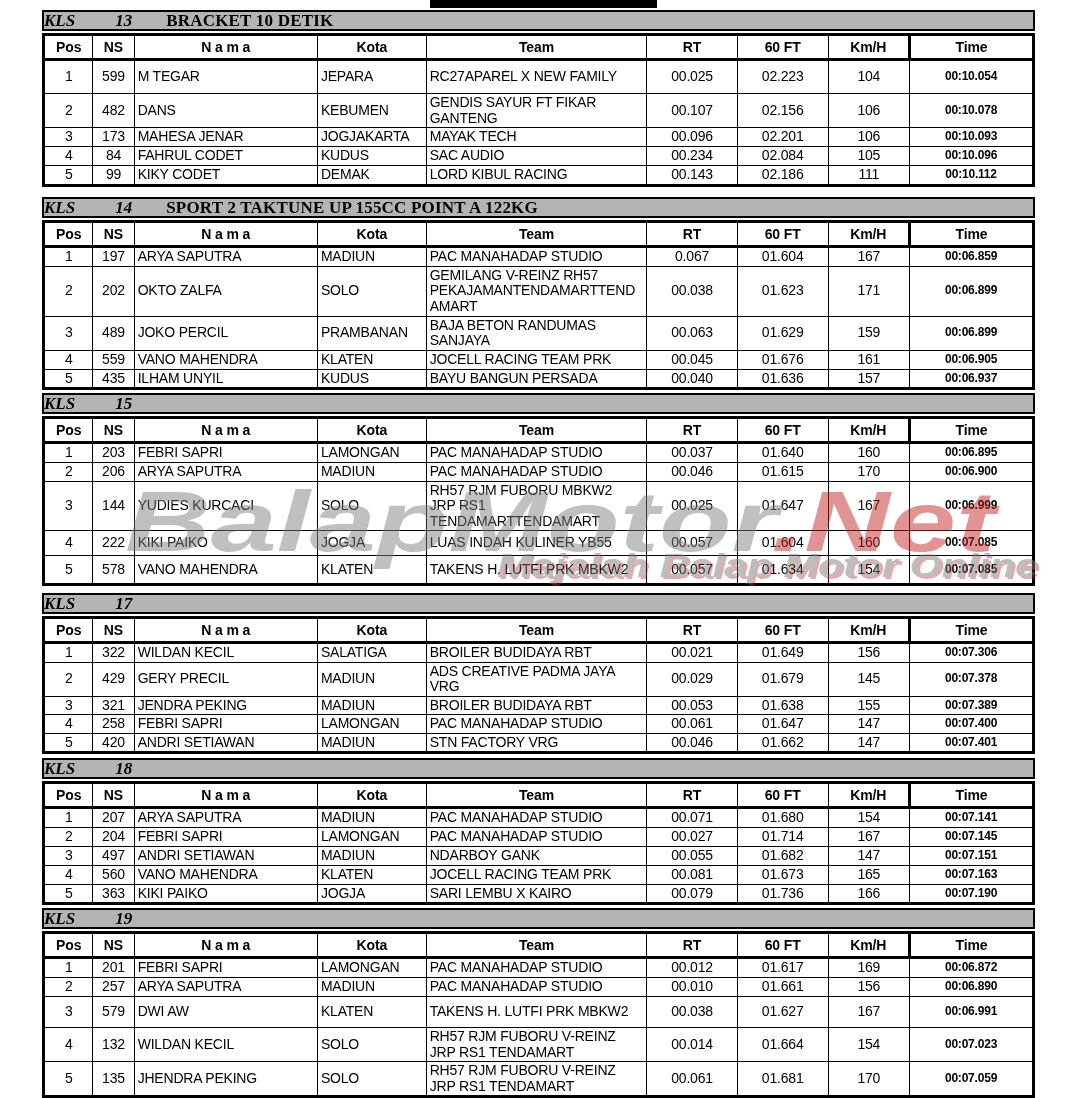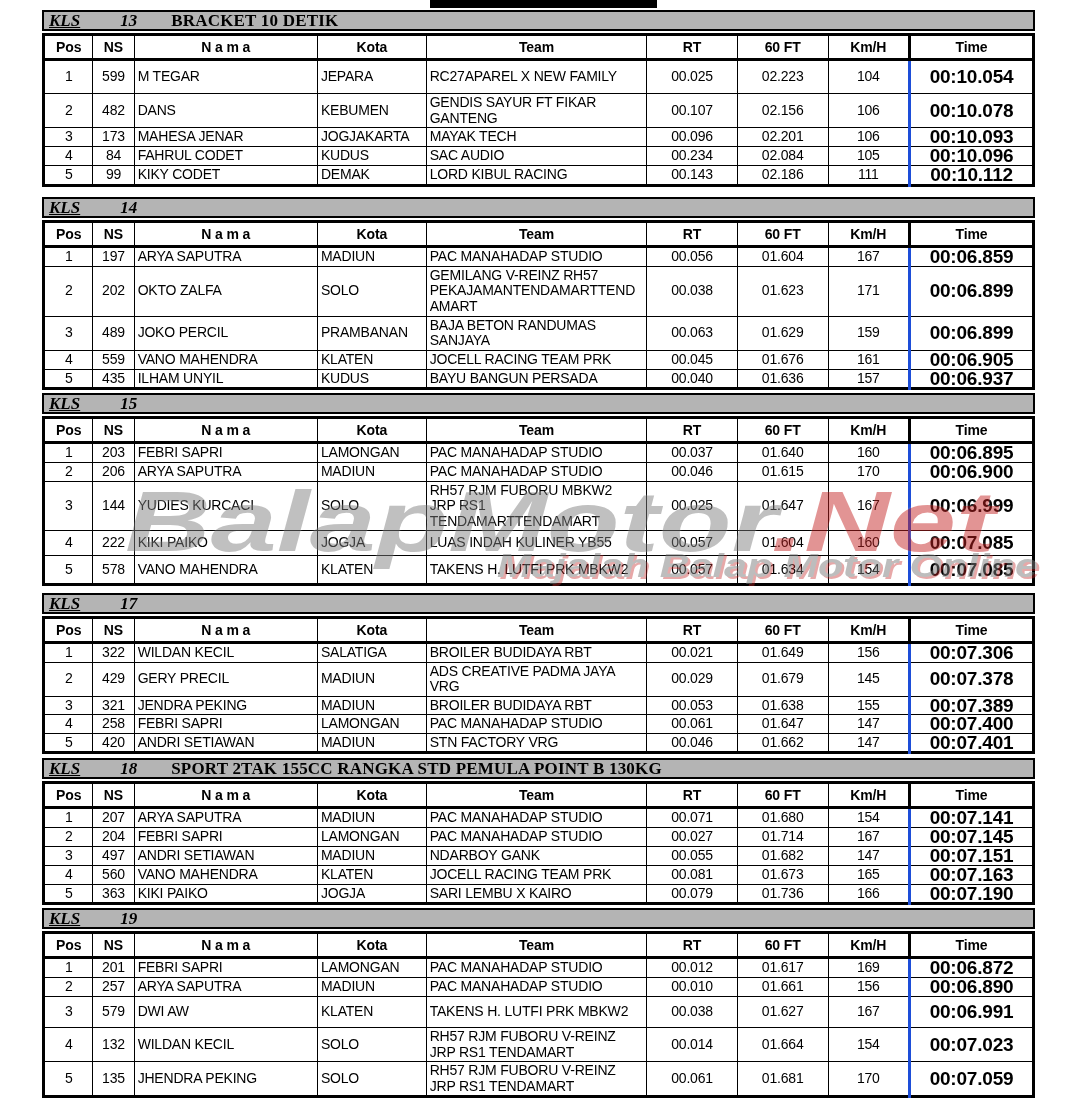--- a/index.html
+++ b/index.html
@@ -9,34 +9,34 @@
   }
   #topbar{position:absolute;left:430px;top:0;width:227px;height:8px;background:#000;}
   .tbl{position:absolute;left:42px;width:993px;}
   #t0{top:10px}#t1{top:197px}#t2{top:393px}#t3{top:593px}#t4{top:758px}#t5{top:908px}
   .kls-bar{
     box-sizing:border-box;width:100%;height:21px;background:#b4b4b4;
     border:2px solid #000;display:flex;align-items:center;
     font-family:"Liberation Serif",serif;font-weight:bold;font-size:17px;color:#000;
     margin-bottom:2px;
   }
-  .kls-label{font-style:italic;margin-left:5px;text-decoration:underline;}
+  .kls-label{font-style:italic;}
   .kls-no{font-style:italic;margin-left:40px;}
   .kls-title{margin-left:34px;letter-spacing:0.2px;white-space:nowrap;}
   table{border-collapse:collapse;table-layout:fixed;width:993px;border:3px solid #000;background:#fff;}
   th,td{border:1.5px solid #000;overflow:hidden;box-sizing:border-box;}
   thead th{
     height:19px;font-size:14px;font-weight:bold;padding:3px 2px;
     border-bottom:3px solid #000;text-align:center;letter-spacing:-0.1px;
   }
   td{font-size:14px;line-height:15.5px;padding:1px 3px;letter-spacing:-0.2px;color:#000;}
   .c-num{text-align:center;padding:1px 1px;}
   .c-text{text-align:left;}
   .c-team{white-space:pre-line;}
-  .c-time{font-weight:bold;font-size:19px;text-align:center;border-left:3px solid #1d4ed8;}
+  .c-time{font-weight:bold;font-size:12px;text-align:center;border-left:1px solid #1d4ed8;}
   .w-pos{width:49px}.w-ns{width:41px}.w-nama{width:182px}.w-kota{width:108px}
   .w-team{width:219px}.w-rt{width:90px}.w-ft60{width:90px}.w-kmh{width:81px}
   .w-time{width:123px;border-left:3px solid #000;}
   #watermark{position:absolute;left:0;top:0;width:1080px;height:1098px;pointer-events:none;z-index:10;}
   .wm-main{
     position:absolute;left:125px;top:478px;font-size:86px;line-height:1;
     font-weight:bold;font-style:italic;white-space:nowrap;
     transform:scaleX(1.38);transform-origin:left top;opacity:0.48;
     font-family:"Liberation Sans",sans-serif;
     text-shadow:0 0 2px rgba(255,255,255,0.8);
@@ -132,20 +132,21 @@
             <td class="c-num">111</td>
             <td class="c-time">00:10.112</td>
           </tr>
         </tbody>
       </table>
     </section>
     <section class="tbl" id="t1">
       <div class="kls-bar" style="background: rgb(180, 180, 180);">
         <span class="kls-label">KLS</span>
         <span class="kls-no">14</span>
+        <span class="kls-title">SPORT 2 TAKTUNE UP 155CC POINT A 122KG</span>
       </div>
       <table>
         <thead>
           <tr>
             <th class="w-pos">Pos</th>
             <th class="w-ns">NS</th>
             <th class="w-nama">N a m a</th>
             <th class="w-kota">Kota</th>
             <th class="w-team">Team</th>
             <th class="w-rt">RT</th>
@@ -154,21 +155,21 @@
             <th class="w-time">Time</th>
           </tr>
         </thead>
         <tbody>
           <tr style="height: 19px;">
             <td class="c-num">1</td>
             <td class="c-num">197</td>
             <td class="c-text">ARYA SAPUTRA</td>
             <td class="c-text">MADIUN</td>
             <td class="c-text c-team">PAC MANAHADAP STUDIO</td>
-            <td class="c-num">00.056</td>
+            <td class="c-num">0.067</td>
             <td class="c-num">01.604</td>
             <td class="c-num">167</td>
             <td class="c-time">00:06.859</td>
           </tr>
           <tr style="height: 50px;">
             <td class="c-num">2</td>
             <td class="c-num">202</td>
             <td class="c-text">OKTO ZALFA</td>
             <td class="c-text">SOLO</td>
             <td class="c-text c-team">GEMILANG V-REINZ RH57
@@ -372,21 +373,20 @@
             <td class="c-num">147</td>
             <td class="c-time">00:07.401</td>
           </tr>
         </tbody>
       </table>
     </section>
     <section class="tbl" id="t4">
       <div class="kls-bar" style="background: rgb(180, 180, 180);">
         <span class="kls-label">KLS</span>
         <span class="kls-no">18</span>
-        <span class="kls-title">SPORT 2TAK 155CC RANGKA STD PEMULA POINT B 130KG</span>
       </div>
       <table>
         <thead>
           <tr>
             <th class="w-pos">Pos</th>
             <th class="w-ns">NS</th>
             <th class="w-nama">N a m a</th>
             <th class="w-kota">Kota</th>
             <th class="w-team">Team</th>
             <th class="w-rt">RT</th>

